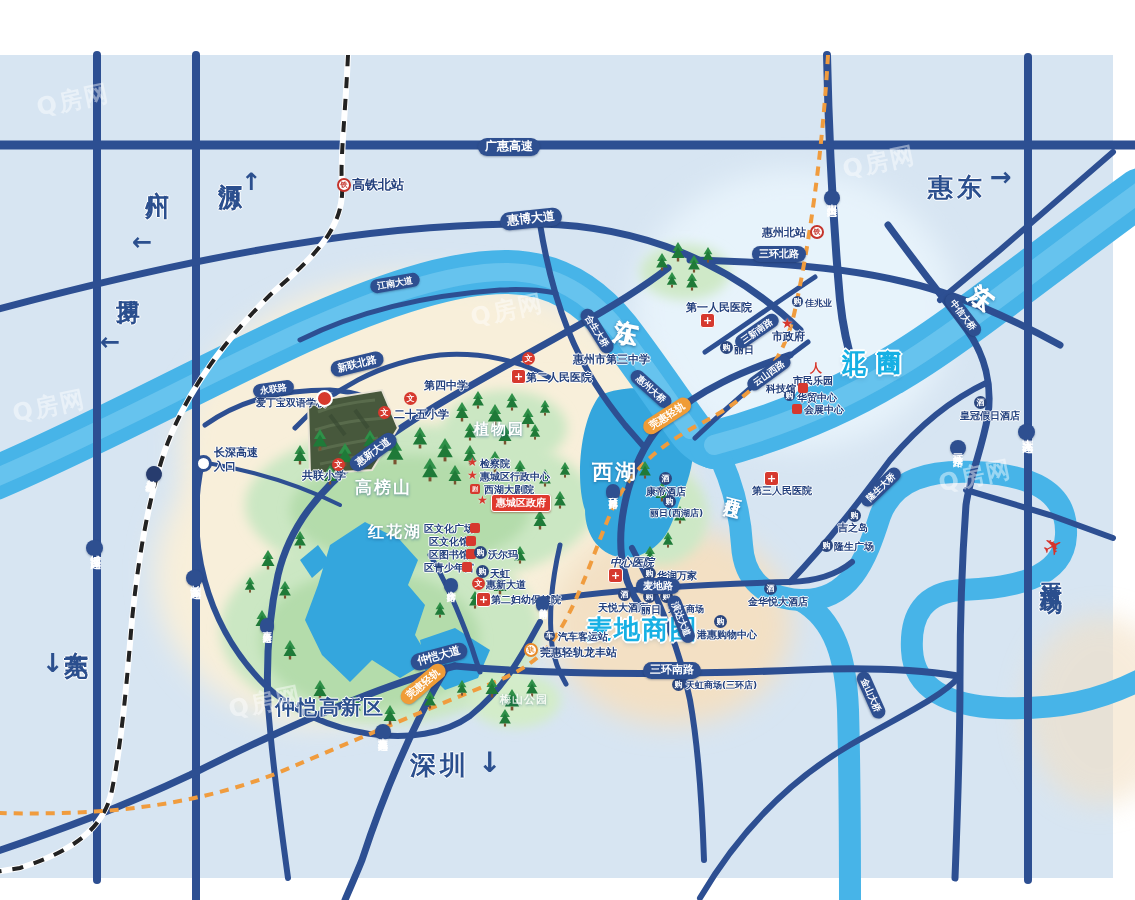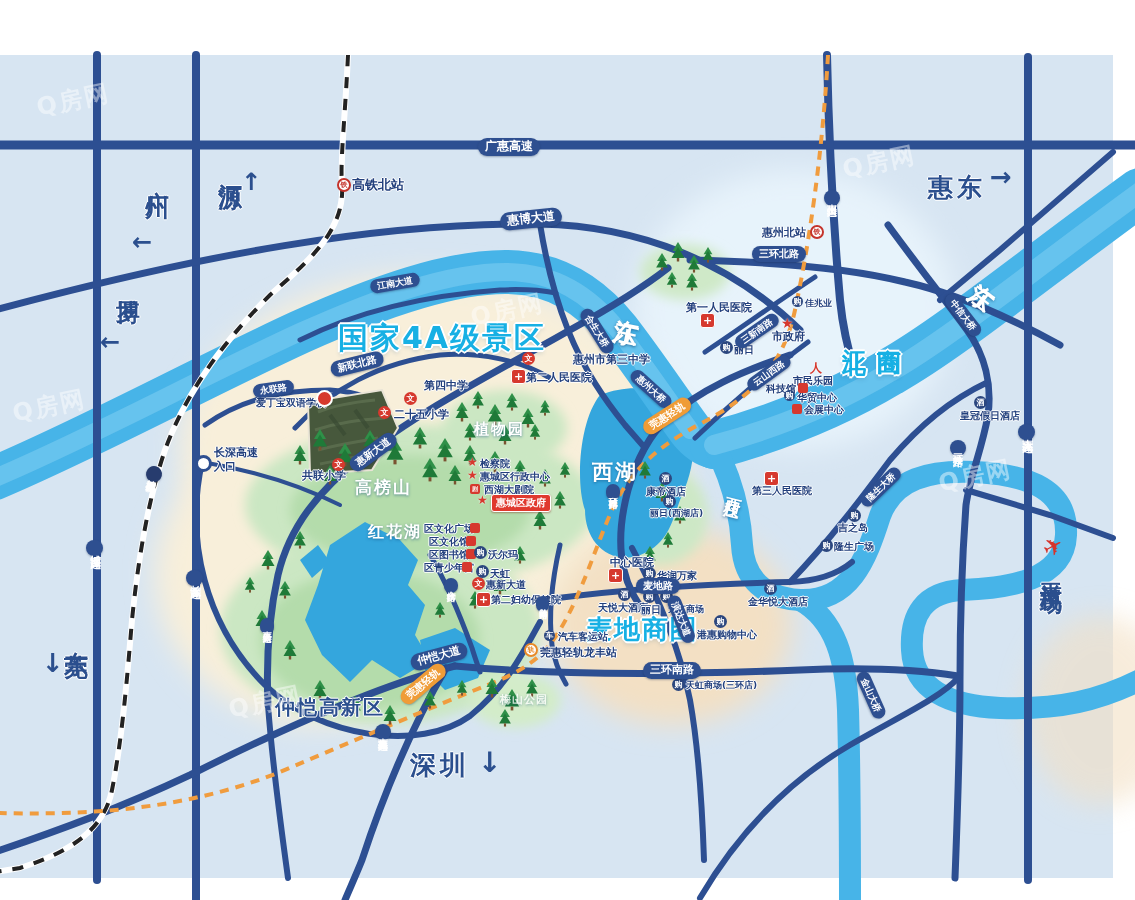--- a/index.html
+++ b/index.html
@@ -225,21 +225,20 @@
 
   <div class="navlbl abs" style="left:928px;top:162px;font-size:25px;letter-spacing:4px;margin-top:9px;">惠东</div>
   <div class="navarrow abs" style="left:990px;top:162px;font-size:26px;">→</div>
 
   <div class="navlbl abs" style="left:410px;top:748px;font-size:26px;letter-spacing:4px;">深圳</div>
   <div class="navarrow abs" style="left:478px;top:746px;font-size:28px;">↓</div>
 
   <div class="plane" style="left:1043px;top:533px;">✈</div>
   <div class="navlbl vtx abs" style="left:1036px;top:565px;font-size:22px;">平潭机场</div>
 
-  <div class="cyanbig" style="left:338px;top:318px;font-size:30px;">国家4A级景区</div>
   <div class="abs" style="left:838px;top:330px;display:flex;gap:3px;z-index:25;">
     <span class="cyanbig" style="position:static;writing-mode:vertical-rl;text-orientation:upright;font-size:24px;">江北</span>
     <span class="cyanbig" style="position:static;writing-mode:vertical-rl;text-orientation:upright;font-size:24px;">商圈</span>
   </div>
   <div class="cyanbig" style="left:586px;top:612px;font-size:26px;">麦地商圈</div>
   <div class="navlbl" style="left:275px;top:694px;font-size:20px;letter-spacing:2px;">仲恺高新区</div>
 
   <div class="wlbl vtx" style="left:616px;top:300px;font-size:25px;transform:rotate(12deg);">东江</div>
   <div class="wlbl vtx" style="left:984px;top:272px;font-size:24px;transform:rotate(38deg);">东江</div>
   <div class="wlbl vtx" style="left:726px;top:486px;font-size:16px;transform:rotate(14deg);">西枝江</div>
@@ -312,21 +311,21 @@
   <div class="poi" style="left:537px;top:352px;font-size:11px;margin-left:36px;">惠州市第三中学</div>
   <span class="ic school" style="left:472px;top:577px;">文</span>
   <div class="poi" style="left:486px;top:578px;">惠新大道</div>
 
   <span class="ic cross" style="left:511px;top:369px;">+</span>
   <div class="poi" style="left:526px;top:370px;font-size:11px;">第二人民医院</div>
   <div class="poi" style="left:686px;top:300px;font-size:11px;">第一人民医院</div>
   <span class="ic cross" style="left:700px;top:313px;">+</span>
   <span class="ic cross" style="left:764px;top:471px;">+</span>
   <div class="poi" style="left:752px;top:484px;">第三人民医院</div>
-  <div class="poi" style="left:610px;top:555px;font-size:11px;">中心医院</div>
+  <div class="poi" style="left:610px;top:555px;font-size:11px;font-style:italic;">中心医院</div>
   <span class="ic cross" style="left:608px;top:568px;">+</span>
   <span class="ic cross" style="left:476px;top:592px;">+</span>
   <div class="poi" style="left:491px;top:593px;">第二妇幼保健院</div>
 
   <span class="star" style="left:467px;top:455px;">★</span>
   <div class="poi" style="left:480px;top:457px;">检察院</div>
   <span class="star" style="left:467px;top:468px;">★</span>
   <div class="poi" style="left:480px;top:470px;">惠城区行政中心</div>
   <span class="ic sqr" style="left:470px;top:484px;">剧</span>
   <div class="poi" style="left:484px;top:483px;">西湖大剧院</div>

